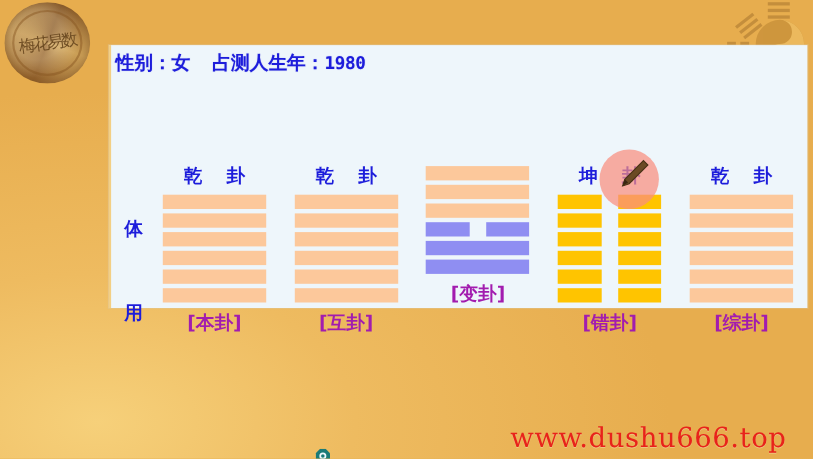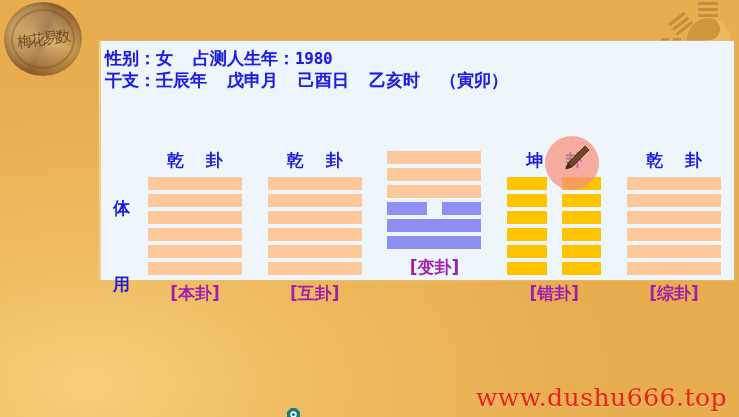--- a/index.html
+++ b/index.html
@@ -85,21 +85,21 @@
   
   .teal-icon{position:absolute;left:186px;top:259px;width:13px;height:13px;}
   
   .click-halo{
     position:absolute;left:545px;top:136px;width:54px;height:54px;border-radius:50%;
     background:#f98d7e;opacity:.72;pointer-events:none;
   }
   .pen-cursor{position:absolute;left:558px;top:142px;width:34px;height:34px;pointer-events:none;}
   
   .watermark{
-    position:absolute;right:12px;bottom:5px;
+    position:absolute;right:24px;bottom:5px;
     color:#e8231a;font-size:25px;
     font-family:"DejaVu Serif","Liberation Serif",serif;
     letter-spacing:.5px;
     text-shadow:0 1px 0 rgba(255,255,255,.25);
   }
 </style>
 </head>
 <body>
 
 <div id="app">
@@ -134,23 +134,20 @@
       </g>
     </svg>
   </div>
 
   <div class="panel">
 
     <div class="info">
       <span class="row">
         <span>性别：</span><span>女</span><span class="sp-m"></span><span>占测人生年：</span><span class="num">1980</span>
       </span>
-      <span class="row">
-        <span>干支：</span><span>壬辰年</span><span class="sp-m"></span><span>戊申月</span><span class="sp-m"></span><span>己酉日</span><span class="sp-m"></span><span>乙亥时</span><span class="sp-m"></span><span>（寅卯）</span>
-      </span>
     </div>
 
     <div class="gua-area">
       <div class="side-labels">
         <span class="lbl-ti">体</span>
         <span class="lbl-yong">用</span>
       </div>
       <div class="columns">
           <div class="col">
             <div class="title">乾 卦</div>

